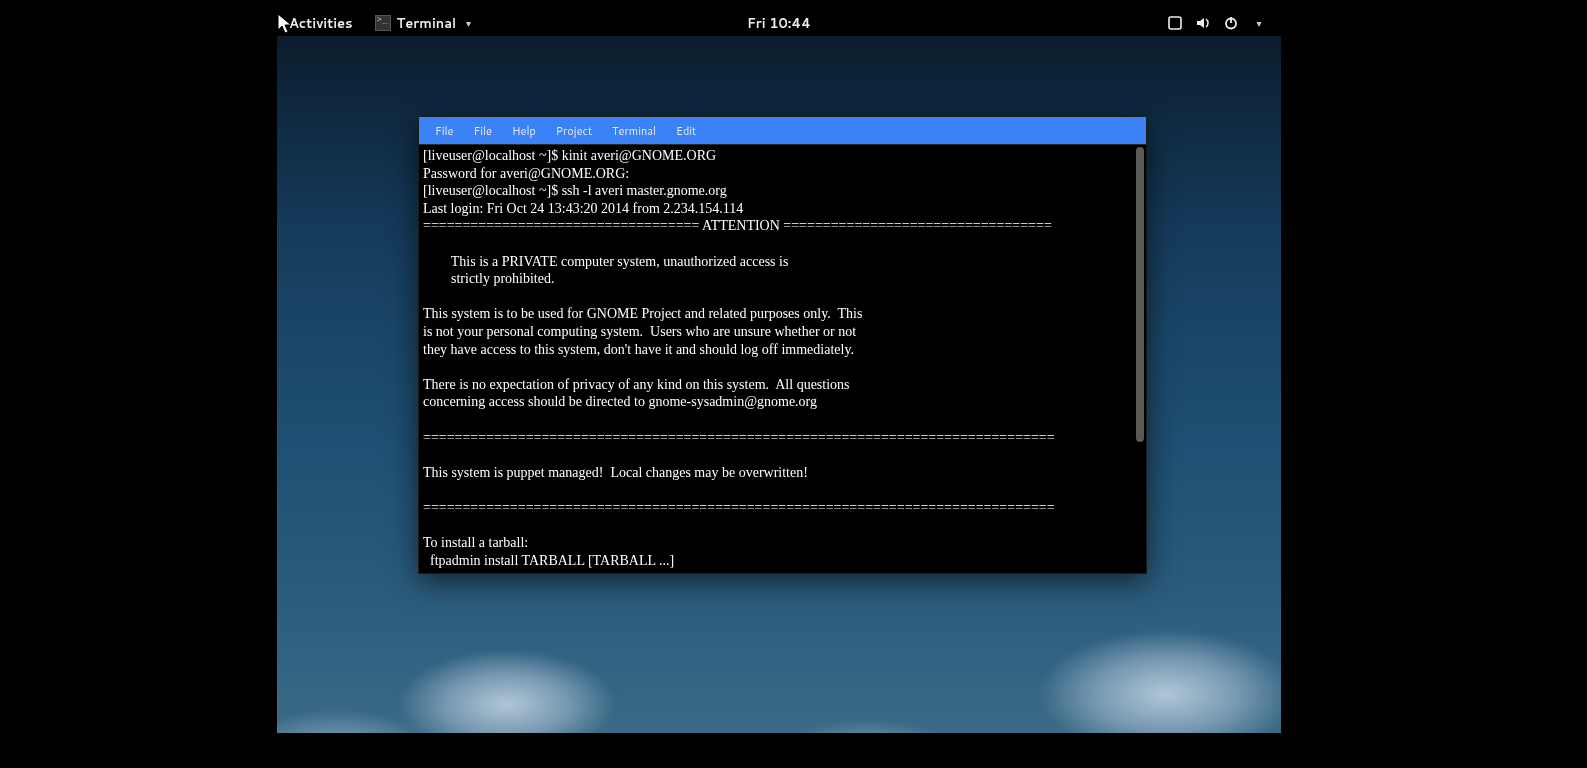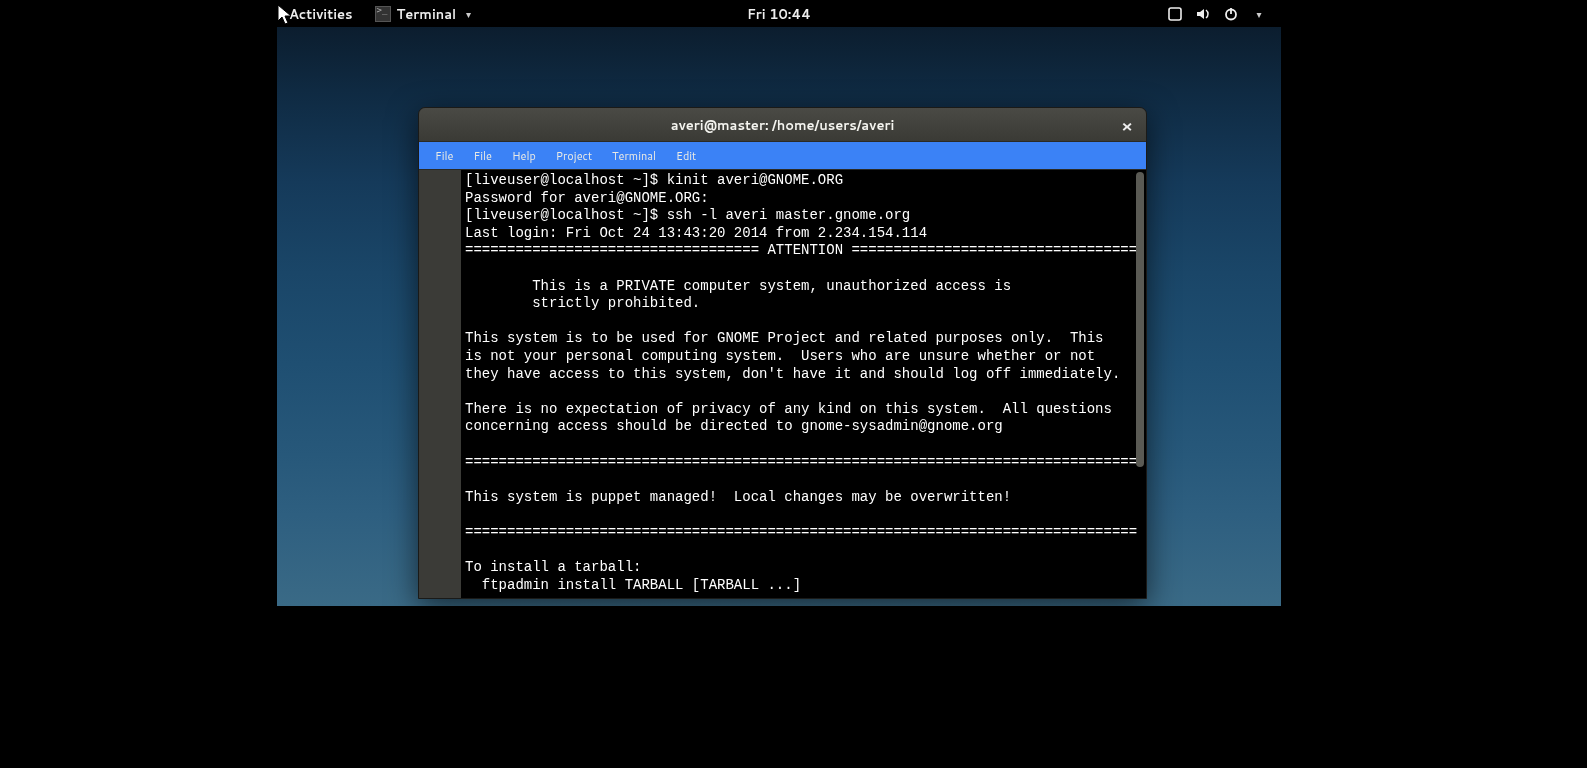--- a/index.html
+++ b/index.html
@@ -7,23 +7,23 @@
   body {
     background: #000;
     font-family: Cantarell, "DejaVu Sans", sans-serif;
     color: #eee;
     position: relative;
   }
   
   .desktop {
     position: absolute;
     left: 277px;
-    top: 0;
+    top: 9px;
     width: 1004px;
-    height: 606px;
+    height: 724px;
     background: linear-gradient(to bottom,
       #0a1826 0%,
       #0f2a42 15%,
       #153a5a 30%,
       #1a4668 45%,
       #1f4f72 60%,
       #27587a 75%,
       #2e5f80 85%,
       #3a6a86 100%);
     overflow: hidden;
@@ -151,28 +151,27 @@
     font-size: 11px;
     border-bottom: 1px solid #2a2a26;
   }
   .menubar .mitem {
     padding: 4px 10px;
     cursor: pointer;
   }
   .term-area {
     background: #000;
     color: #fff;
-    font-family: Liberation Mono, monospace;
+    font-family: Liberation Serif, serif;
     font-size: 14px;
     line-height: 17.6px;
     padding: 2px 4px 2px 4px;
     position: relative;
     height: 428px;
     overflow: hidden;
-    margin-left: 42px;
   }
   .term-area .content {
     white-space: pre;
     letter-spacing: 0;
   }
   .term-scroll {
     position: absolute;
     right: 2px;
     top: 2px;
     width: 8px;
@@ -233,26 +232,20 @@
         <svg width="16" height="16" viewBox="0 0 16 16" fill="none" stroke="#eee" stroke-width="1.8">
             <circle cx="8" cy="8.5" r="5"></circle>
             <line x1="8" y1="2" x2="8" y2="8"></line>
           </svg>
       </span>
       <span class="icon" style="font-size:10px;color:#ccc">▾</span>
     </div>
   </div>
 
   <div class="window">
-    <div class="titlebar">
-      <span>averi@master: /home/users/averi</span>
-      <div class="close">
-        <span>×</span>
-      </div>
-    </div>
     <div class="menubar">
       <div class="mitem"><span>File</span></div>
       <div class="mitem"><span>File</span></div>
       <div class="mitem"><span>Help</span></div>
       <div class="mitem"><span>Project</span></div>
       <div class="mitem"><span>Terminal</span></div>
       <div class="mitem"><span>Edit</span></div>
     </div>
     <div class="term-area">
       <div class="content">[liveuser@localhost ~]$ kinit averi@GNOME.ORG

